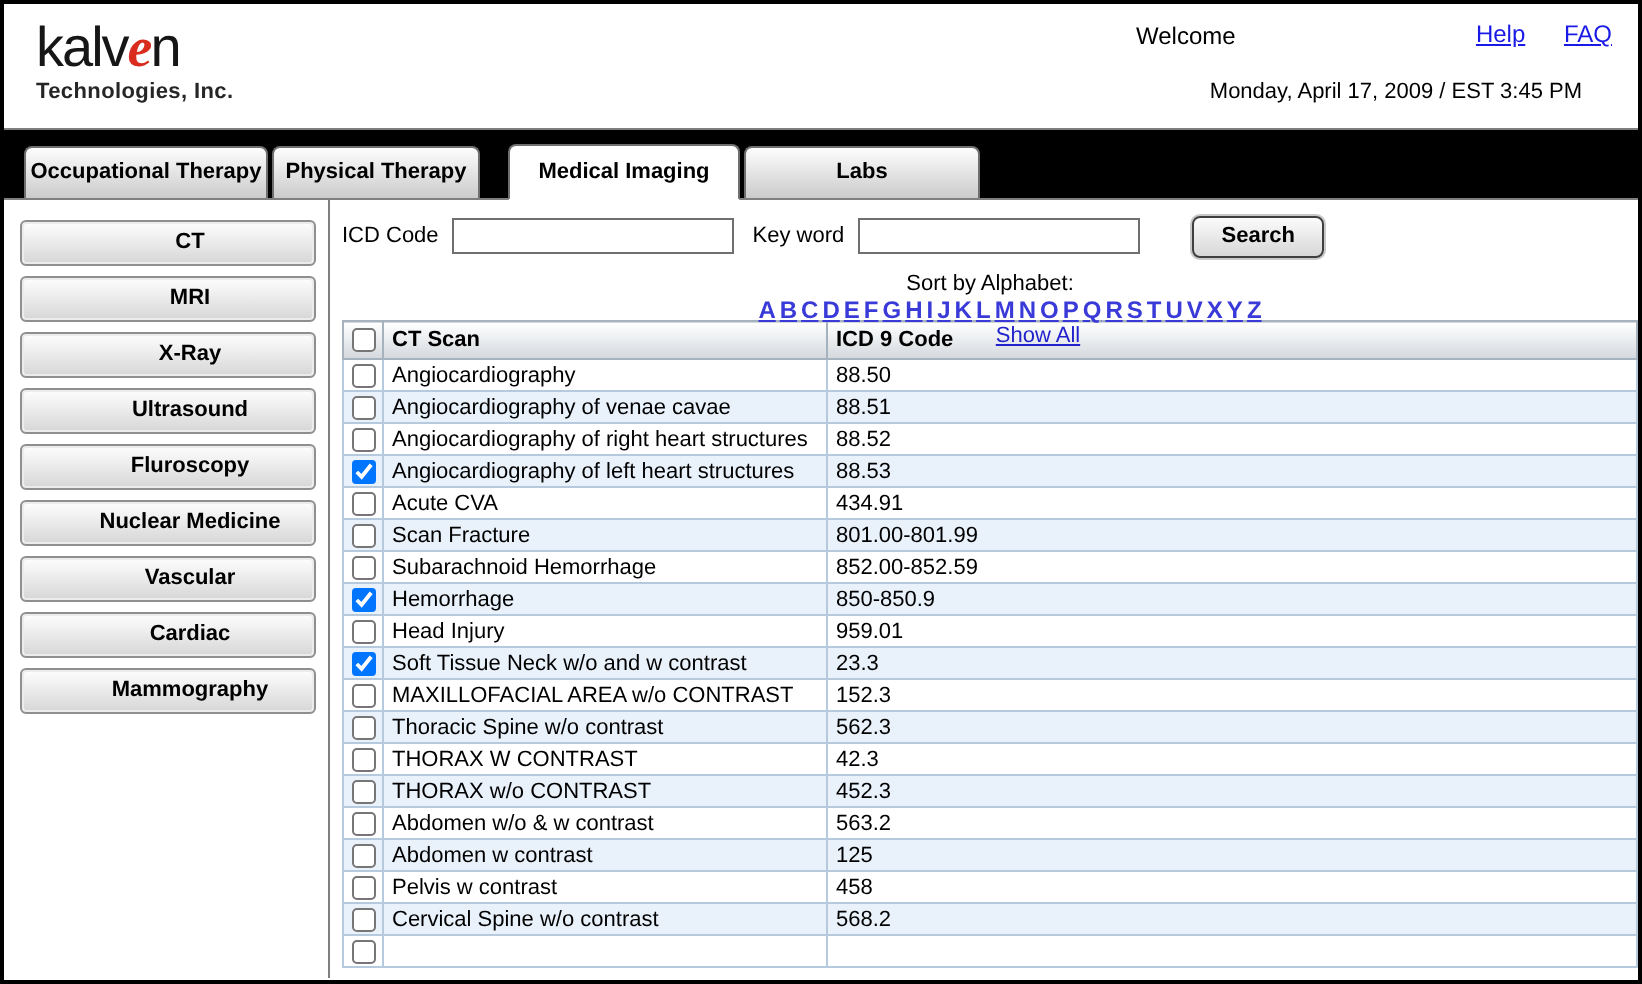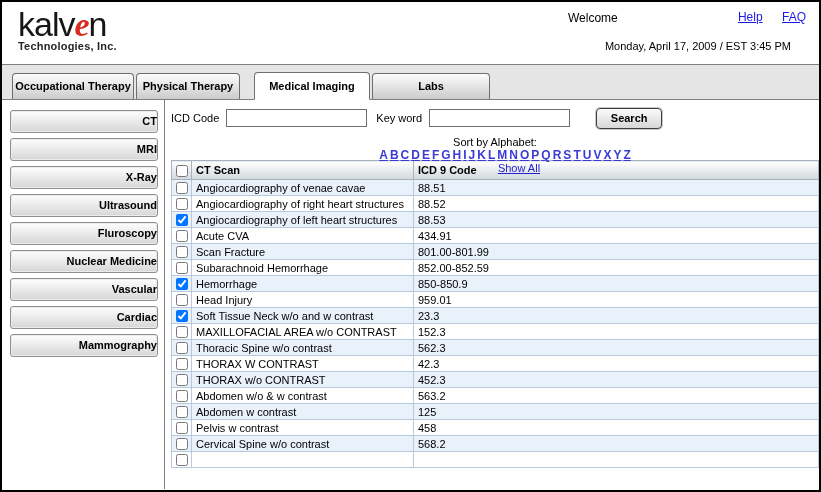--- a/index.html
+++ b/index.html
@@ -5,46 +5,46 @@
   * { margin:0; padding:0; box-sizing:border-box; }
   html,body { background:#ffffff; }
   body { font-family:"Liberation Sans","DejaVu Sans",sans-serif; }
 
   .window { width:821px; height:492px; border:2px solid #000; background:#fff;
             position:relative; overflow:hidden; }
 
   
   .hdr { height:63px; border-bottom:1px solid #7f7f7f; position:relative; background:#fff; }
   .logo { position:absolute; left:16px; top:4px; cursor:default; }
-  .logo-main { font-size:34px; line-height:36px; color:#161616; letter-spacing:-1px; }
+  .logo-main { font-size:28px; line-height:36px; color:#161616; letter-spacing:-1px; }
   .logo-accent { font-style:italic; font-weight:bold; font-family:"Liberation Serif",serif; }
   .logo-sub { font-size:11px; font-weight:bold; color:#262626; margin-top:-3px; letter-spacing:.2px; }
   .welcome { position:absolute; left:566px; top:9px; font-size:12px; color:#000; }
   .toplinks { position:absolute; right:13px; top:8px; font-size:12px;text-align:right; }
   .toplinks a { color:#1a1ae6; text-decoration:underline; margin-left:16px; cursor:pointer; }
   .datetime { position:absolute; right:28px; top:38px; font-size:11px; color:#000; }
 
   
   .tabbar { height:35px; border-bottom:1px solid #7f7f7f; padding-left:10px;
-            display:flex; align-items:flex-end; background:#e5e5e5; }
+            display:flex; align-items:flex-end; background:#000000; }
   .tab { height:26px; line-height:24px; text-align:center; font-size:11px; font-weight:bold;
          color:#000; background:linear-gradient(#fdfdfd,#cbcbcb);
          border:1px solid #6f6f6f; border-bottom:none; border-radius:4px 4px 0 0;
          margin-right:2px; cursor:pointer; }
   .tab:nth-child(1){ width:122px; }
   .tab:nth-child(2){ width:104px; }
   .tab:nth-child(3){ width:116px; }
   .tab:nth-child(4){ width:118px; }
   .tab.active { background:#fff; margin-left:12px; margin-bottom:-1px; height:28px;
                 line-height:26px; border-bottom:1px solid #fff; z-index:4; position:relative; }
 
   
   .content { display:flex; height:389px; }
   .sidebar { width:164px; border-right:1px solid #7f7f7f; padding:10px 0 0 8px; background:#fff; }
-  .side-btn { display:block; width:148px; height:23px; line-height:21px; text-align:right;
+  .side-btn { display:block; width:148px; height:23px; line-height:21px; text-align:center;
               padding-left:22px; margin-bottom:5px; font-size:11px; font-weight:bold; color:#000;
               background:linear-gradient(#fefefe,#d6d6d6); border:1px solid #8f8f8f;
               border-radius:3px; box-shadow:inset 0 0 0 1px #ececec; cursor:pointer;
               font-family:"Liberation Sans","DejaVu Sans",sans-serif; }
 
   .main { flex:1; padding:8px 0 0 6px; position:relative; background:#fff; }
 
   .search-row { display:flex; align-items:center; height:20px; font-size:11px; color:#000; }
   .search-row .lbl { margin-right:7px; }
   .txt { width:141px; height:18px; border:1px solid #6f6f6f; background:#fff;
@@ -160,20 +160,25 @@
             <col style="width:405px">
           </colgroup>
         <thead>
           <tr>
             <th class="cb"><input type="checkbox" style=""></th>
             <th>CT Scan</th>
             <th>ICD 9 Code</th>
           </tr>
         </thead>
         <tbody>
+            <tr>
+              <td class="cb"><input type="checkbox" style=""></td>
+              <td>Angiocardiography</td>
+              <td>88.50</td>
+            </tr>
             <tr class="alt">
               <td class="cb"><input type="checkbox" style=""></td>
               <td>Angiocardiography of venae cavae</td>
               <td>88.51</td>
             </tr>
             <tr>
               <td class="cb"><input type="checkbox" style=""></td>
               <td>Angiocardiography of right heart structures</td>
               <td>88.52</td>
             </tr>

